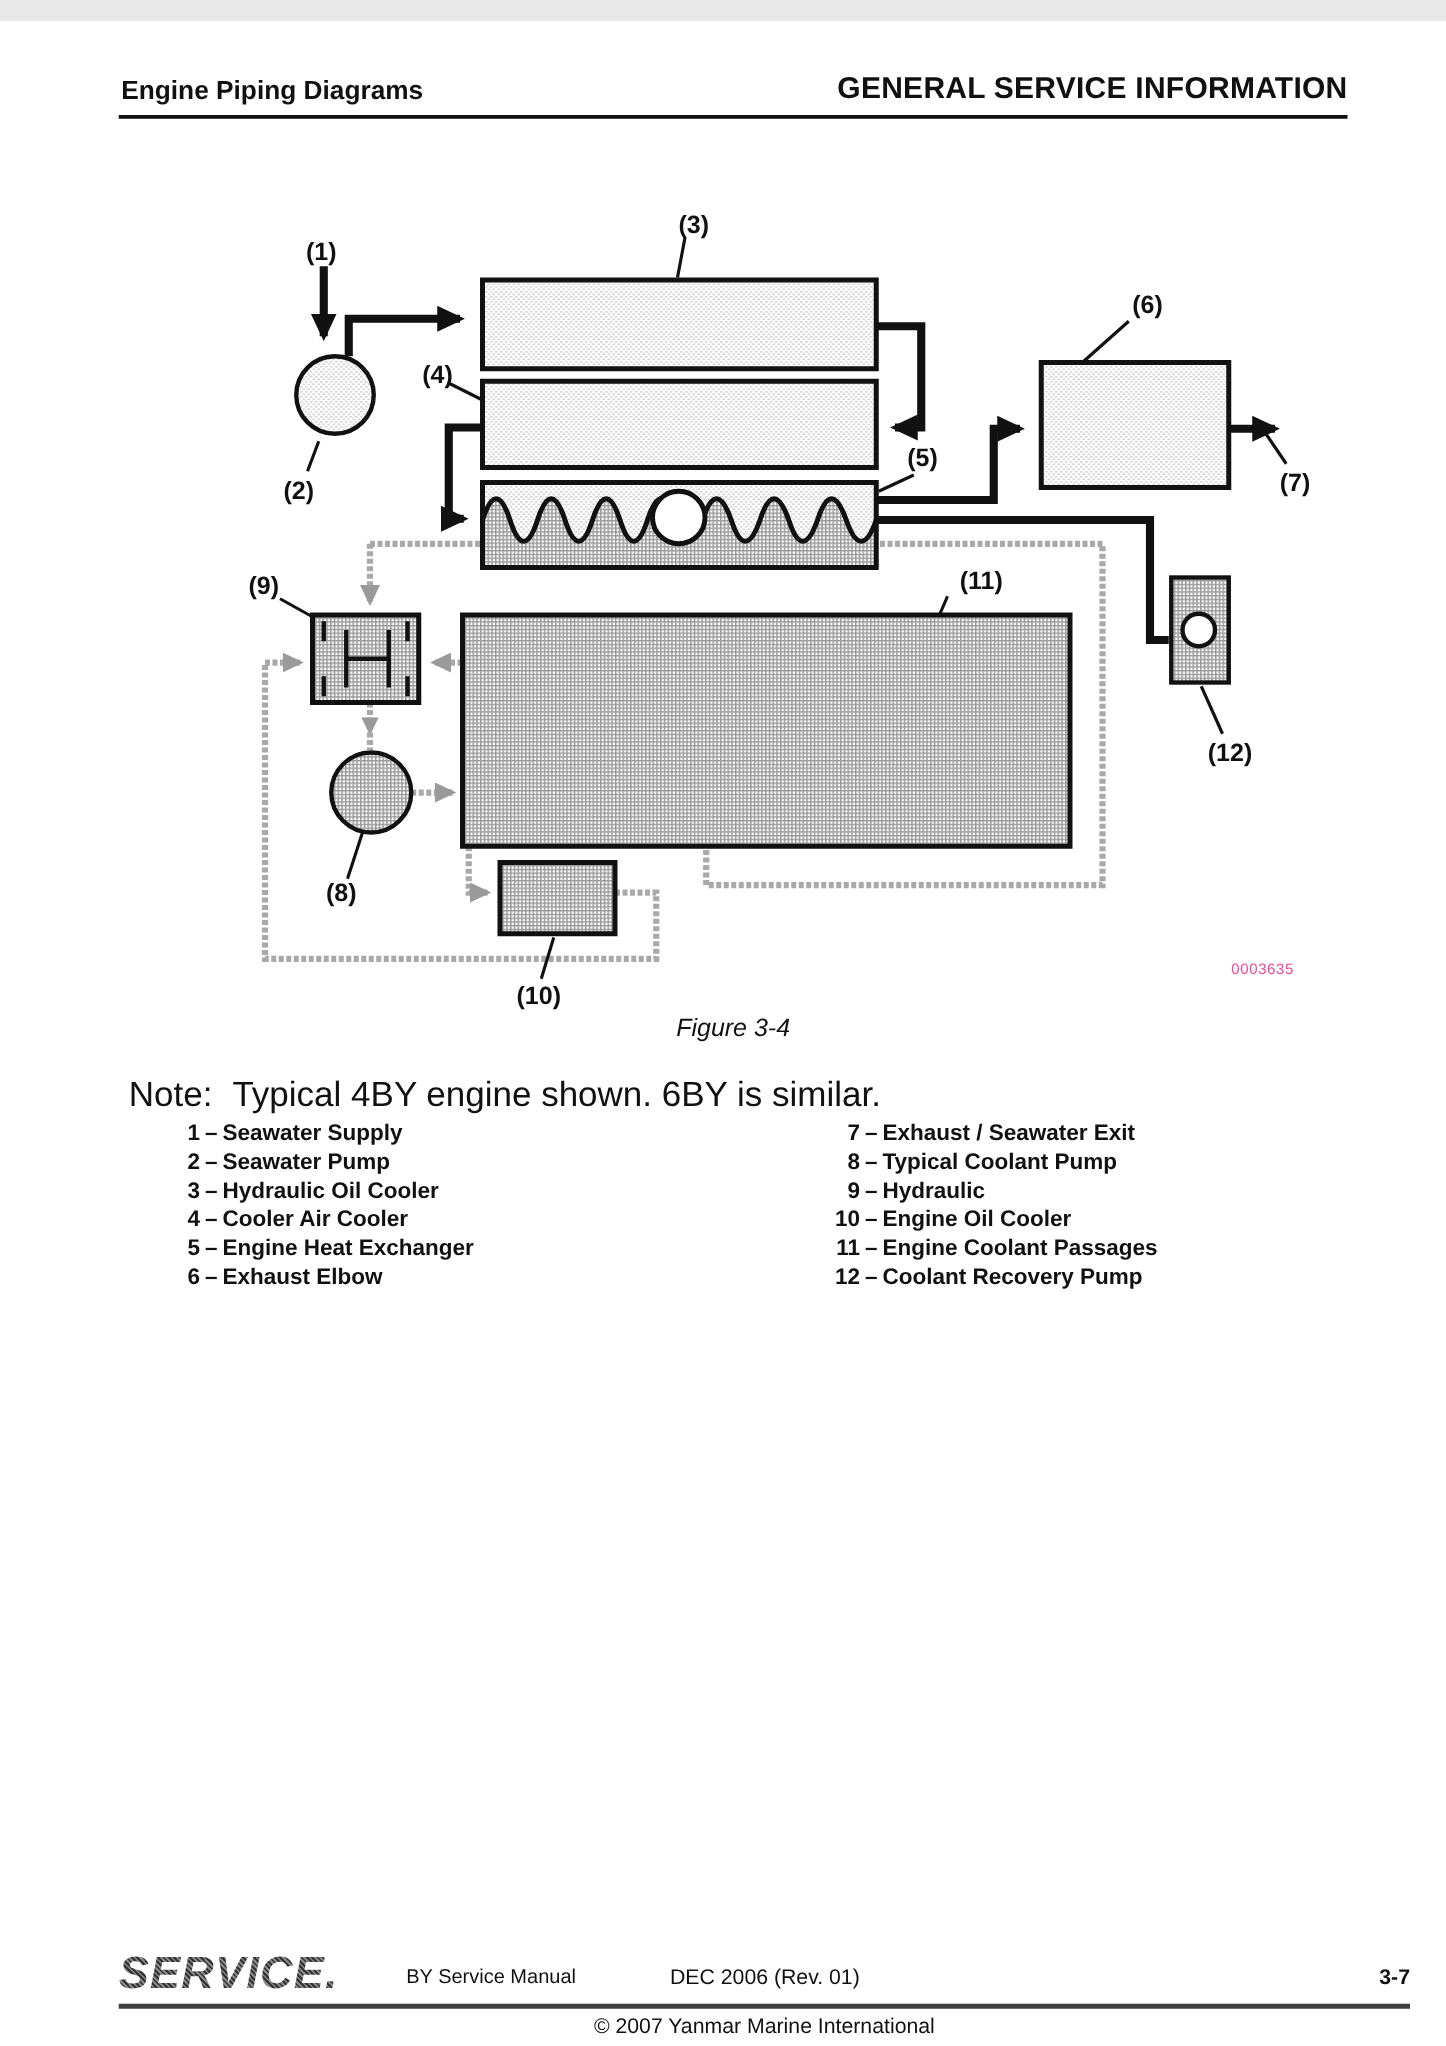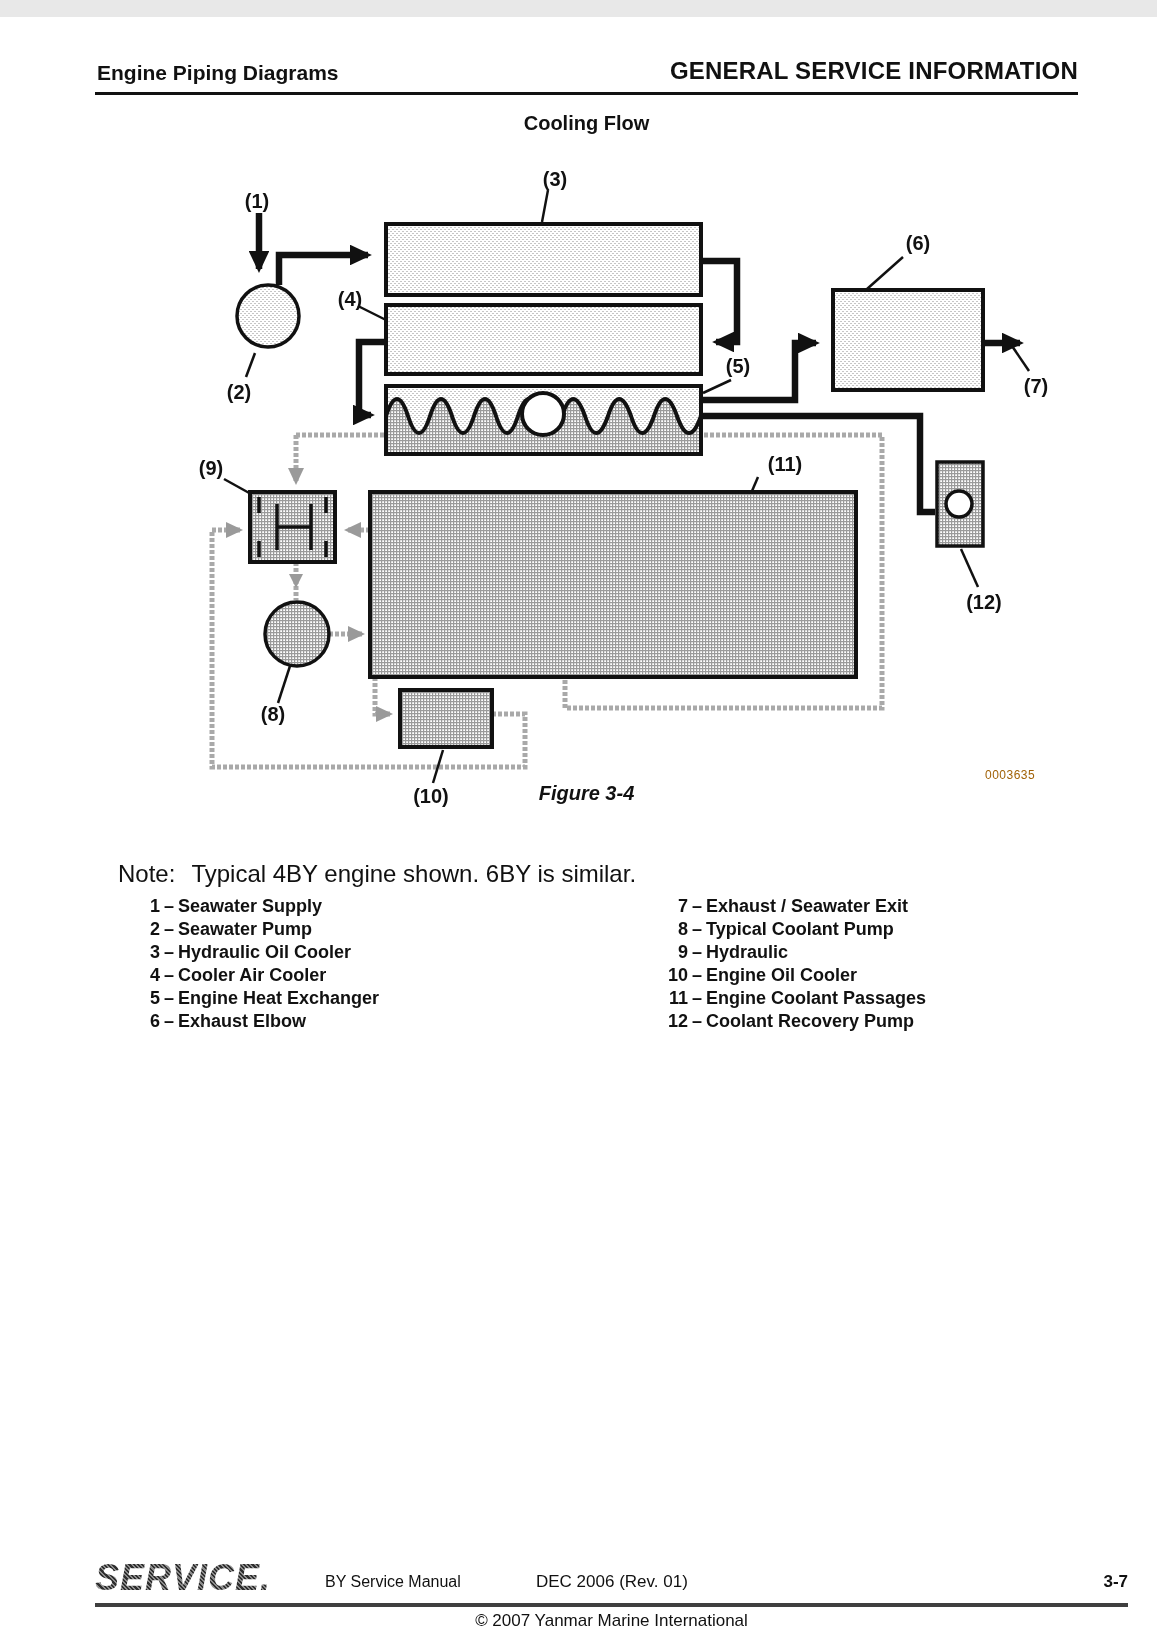--- a/index.html
+++ b/index.html
@@ -8,24 +8,24 @@
   .abs{position:absolute;}
   
   .hdr-left{left:97px;top:44px;font-size:21px;font-weight:bold;}
   .hdr-right{top:40px;right:79px;font-size:24px;font-weight:bold;letter-spacing:.2px;}
   .hdr-rule{left:95px;top:75px;width:983px;height:3px;background:#111;}
   .dg-title{left:95px;top:95px;width:983px;text-align:center;font-size:20px;font-weight:bold;}
   
   .diagram{left:0;top:0;width:1157px;height:1637px;pointer-events:none;}
   .callout{font:bold 20px "Liberation Sans",sans-serif;fill:#111;}
   
-  .fig-code{left:985px;top:751px;font-size:12px;color:#a16207;letter-spacing:.5px;}
-  .fig-caption{left:95px;top:765px;width:983px;text-align:center;font-size:20px;
-               font-weight:bold;font-style:italic;}
-  .note{left:118px;top:843px;font-size:24px;}
+  .fig-code{left:985px;top:751px;font-size:12px;color:#ec4899;letter-spacing:.5px;}
+  .fig-caption{left:95px;top:795px;width:983px;text-align:center;font-size:20px;
+               font-weight:normal;font-style:italic;}
+  .note{left:103px;top:843px;font-size:28px;}
   .note .body{margin-left:16px;}
   
   .leg-col{top:878px;}
   .leg-left{left:140px;}
   .leg-right{left:658px;}
   .lrow{display:flex;line-height:23px;font-size:18px;font-weight:bold;}
   .lnum{width:20px;text-align:right;}
   .leg-right .lnum{width:30px;}
   .ldash{width:18px;text-align:center;}
   
@@ -40,21 +40,20 @@
   .ft-copy{left:95px;top:1594px;width:1033px;text-align:center;font-size:17px;}
 </style>
 </head>
 <body>
 
 <div class="page">
 
   <div class="abs hdr-left">Engine Piping Diagrams</div>
   <div class="abs hdr-right">GENERAL SERVICE INFORMATION</div>
   <div class="abs hdr-rule"></div>
-  <div class="abs dg-title">Cooling Flow</div>
 
   <svg class="abs diagram" viewBox="0 0 1157 1637" xmlns="http://www.w3.org/2000/svg">
     <defs>
       <pattern id="pl" width="4" height="4" patternUnits="userSpaceOnUse">
         <rect width="4" height="4" fill="#ffffff"></rect>
         <rect x="0" y="0" width="2" height="1" fill="#c6c6c6"></rect>
         <rect x="2" y="2" width="2" height="1" fill="#c6c6c6"></rect>
       </pattern>
       <pattern id="pd" width="6" height="6" patternUnits="userSpaceOnUse">
         <rect width="6" height="6" fill="#ffffff"></rect>

